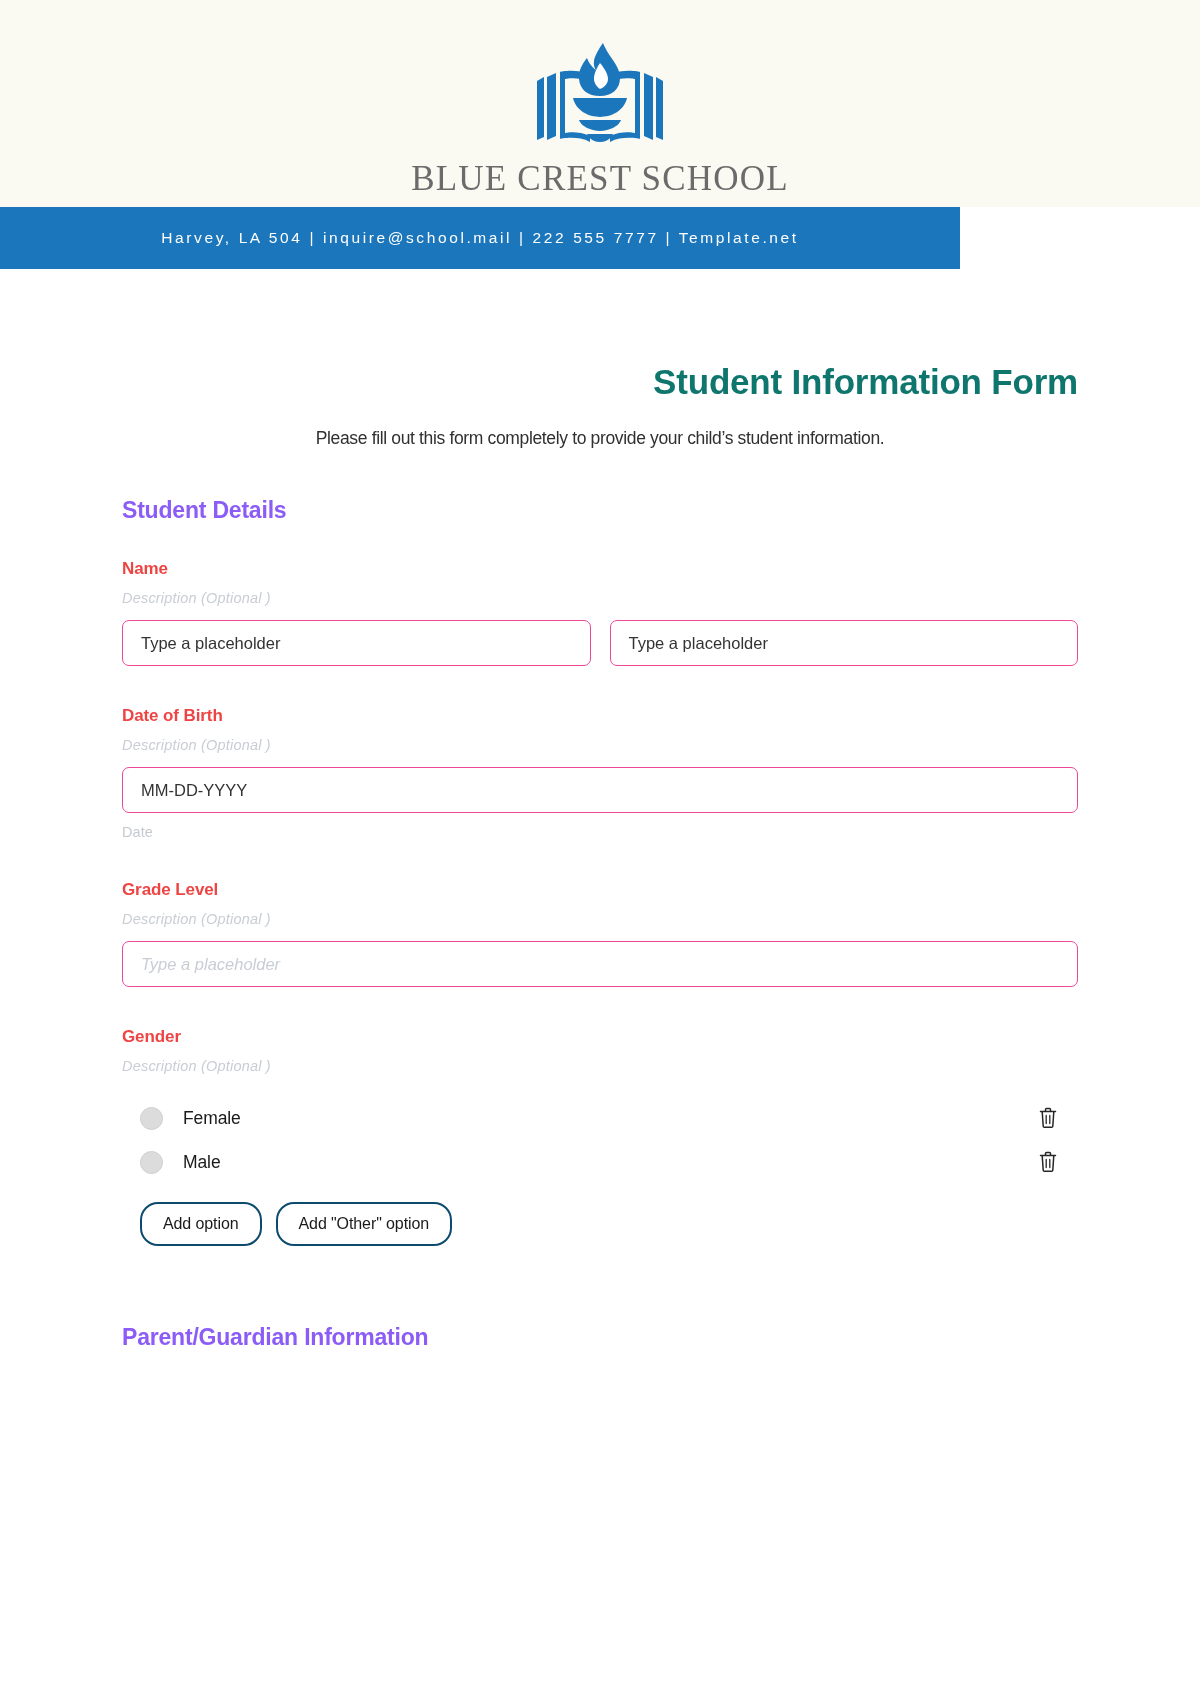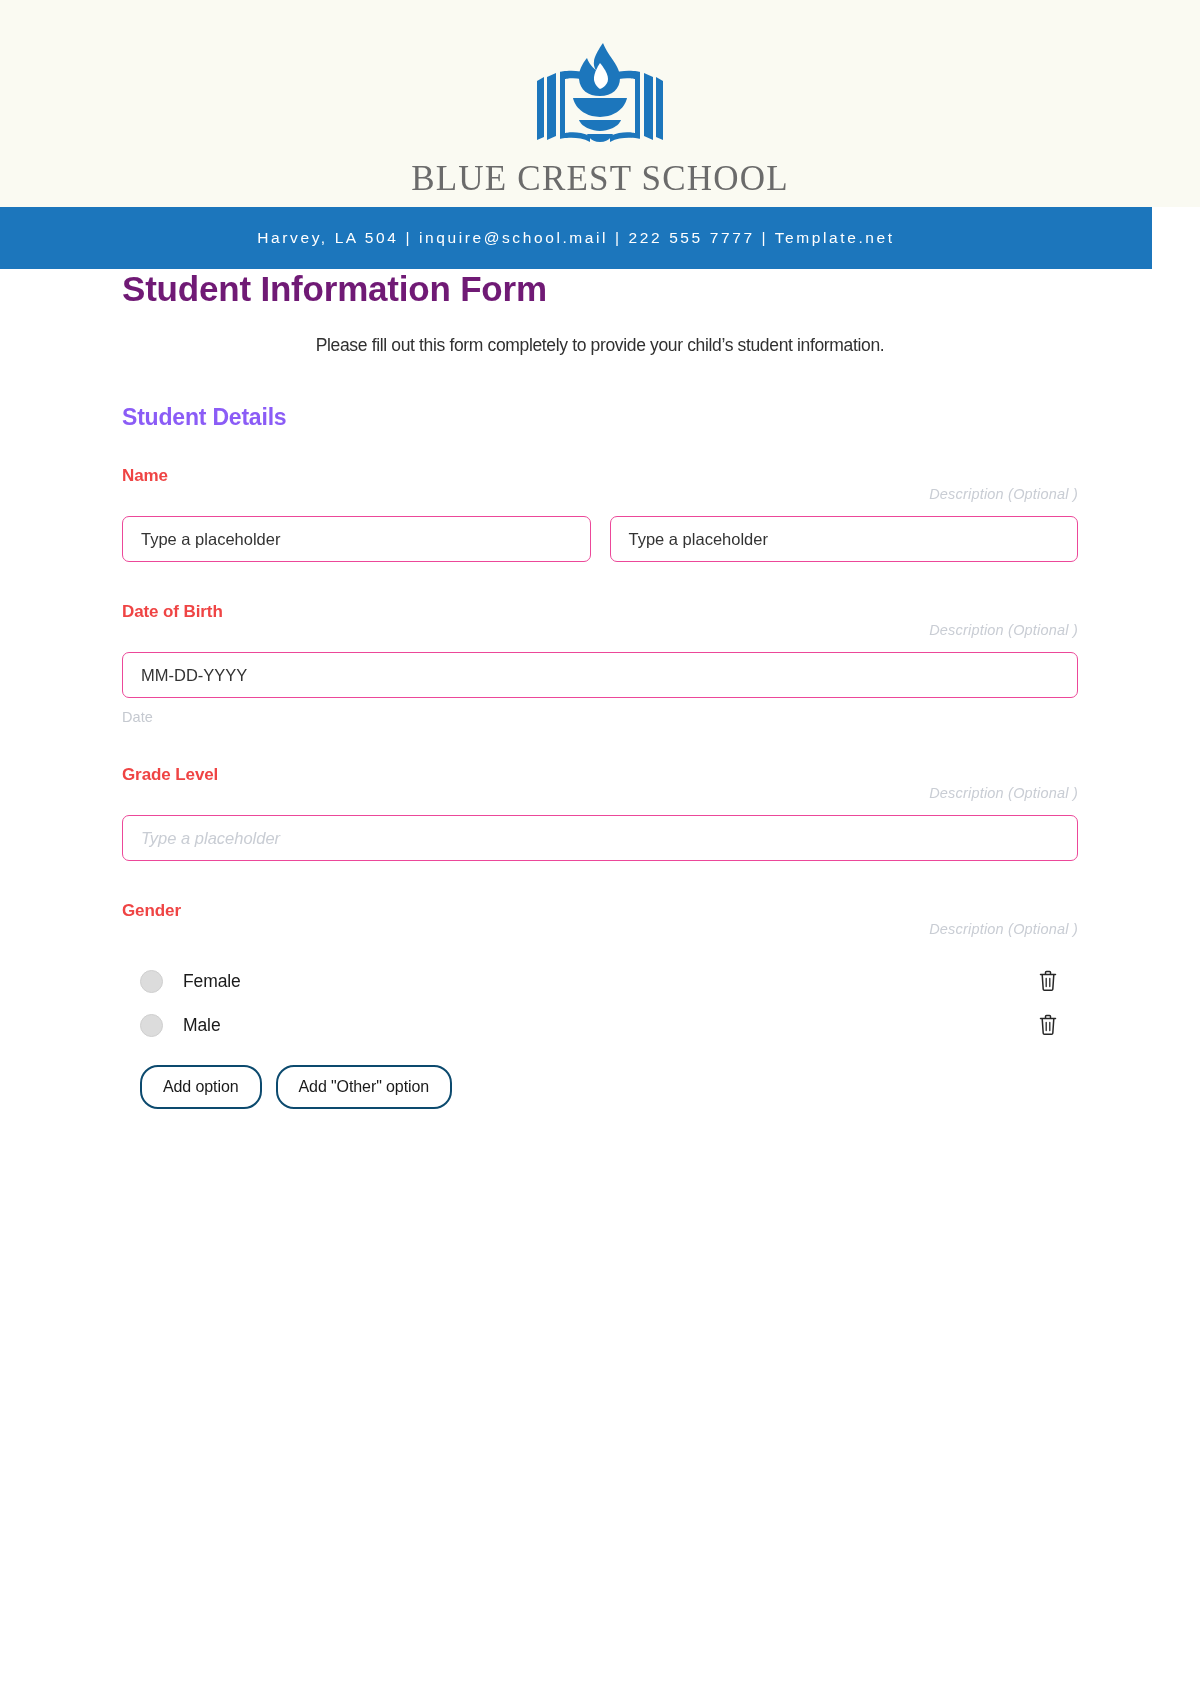--- a/index.html
+++ b/index.html
@@ -39,46 +39,47 @@
     font-family: "Liberation Serif", serif;
     font-size: 35px;
     letter-spacing: 1.2px;
     color: #6b6b6b;
     font-weight: 400;
     white-space: nowrap;
   }
 
   
   .contact-bar {
-    width: 1152px;
+    width: 960px;
     height: 62px;
     background: #1c76bc;
     display: flex;
     align-items: center;
     justify-content: center;
   }
   .contact-text {
     color: #ffffff;
     font-size: 15.5px;
     letter-spacing: 2.6px;
     font-weight: 400;
     white-space: nowrap;
   }
 
   
   .form-body {
     padding: 0 122px;
   }
 
   .form-title {
-    text-align: left;
+    text-align: right;
     font-size: 35px;
     font-weight: bold;
-    color: #701a75;
+    color: #0f766e;
     letter-spacing: -0.2px;
+    margin-top: 93px;
   }
   .form-subtitle {
     text-align: center;
     font-size: 17.5px;
     color: #303030;
     margin-top: 26px;
     letter-spacing: -0.35px;
     white-space: nowrap;
   }
 
@@ -96,22 +97,22 @@
   .field-label {
     font-size: 17px;
     font-weight: bold;
     color: #ef4444;
     letter-spacing: -0.1px;
   }
   .field-desc {
     font-size: 14.5px;
     font-style: italic;
     color: #c9cdd4;
+    margin-top: 11px;
     letter-spacing: 0.2px;
-    text-align: right;
   }
 
   .input-row {
     display: flex;
     gap: 19px;
     margin-top: 14px;
   }
   .text-input {
     flex: 1;
     height: 46px;
@@ -298,15 +299,16 @@
         </div>
 
       </div>
 
       <div class="option-buttons">
         <div class="pill-button">Add option</div>
         <div class="pill-button">Add "Other" option</div>
       </div>
     </div>
 
+    <h2 class="section-heading bottom">Parent/Guardian Information</h2>
 
   </div>
 </div>
 
 </body></html>

